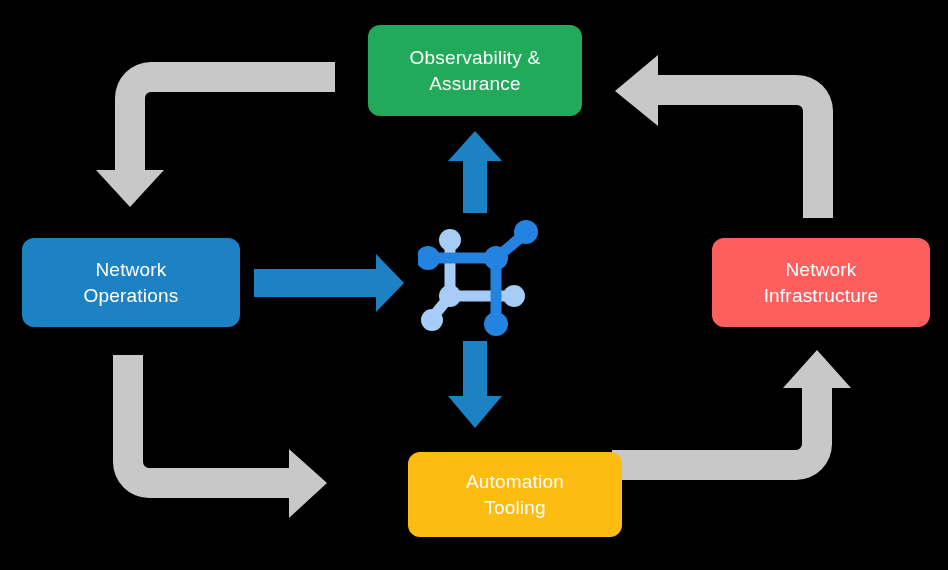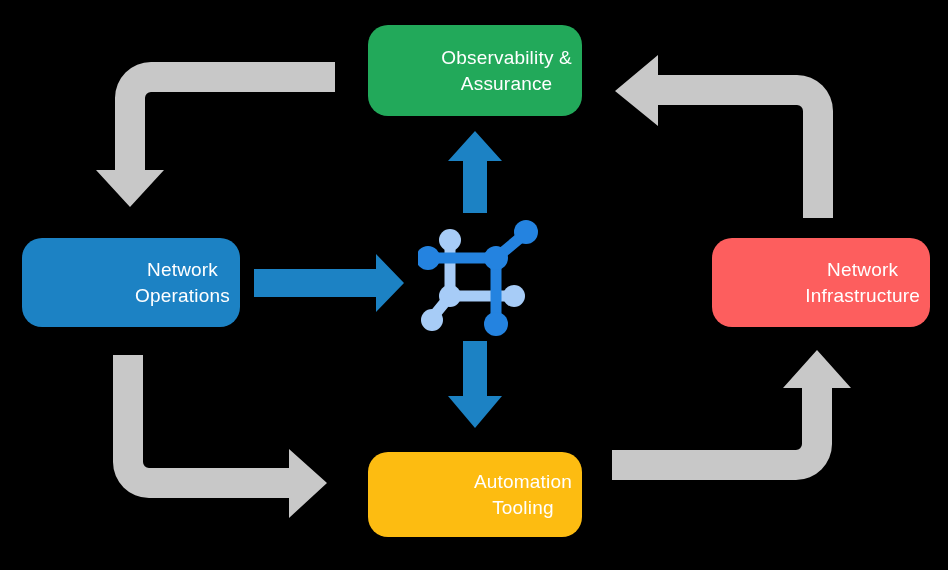--- a/index.html
+++ b/index.html
@@ -13,24 +13,24 @@
   }
   #canvas {
     position: relative;
     width: 948px;
     height: 570px;
     background: #000000;
     overflow: hidden;
   }
   .node-box {
     position: absolute;
-    border-radius: 20px;
+    border-radius: 12px;
     display: flex;
     align-items: center;
-    justify-content: flex-end;
+    justify-content: center;
     text-align: center;
     color: #ffffff;
     font-size: 19px;
     line-height: 1.32;
     font-weight: 400;
     letter-spacing: 0.2px;
     box-sizing: border-box;
     padding: 4px 10px;
     user-select: none;
   }
@@ -163,18 +163,18 @@
   <div class="node-box" id="box-operations" style="background:#1c82c4;">
     <span class="node-label">Network
 Operations</span>
   </div>
 
   <div class="node-box" id="box-infrastructure" style="background:#fd5e5e;">
     <span class="node-label">Network
 Infrastructure</span>
   </div>
 
-  <div class="node-box" id="box-automation" style="background:#fdbc11;">
+  <div class="node-box" id="box-automation" style="background:#fdbc11;margin-left:40px;">
     <span class="node-label">Automation
 Tooling</span>
   </div>
 
 </div>
 
 </body></html>

